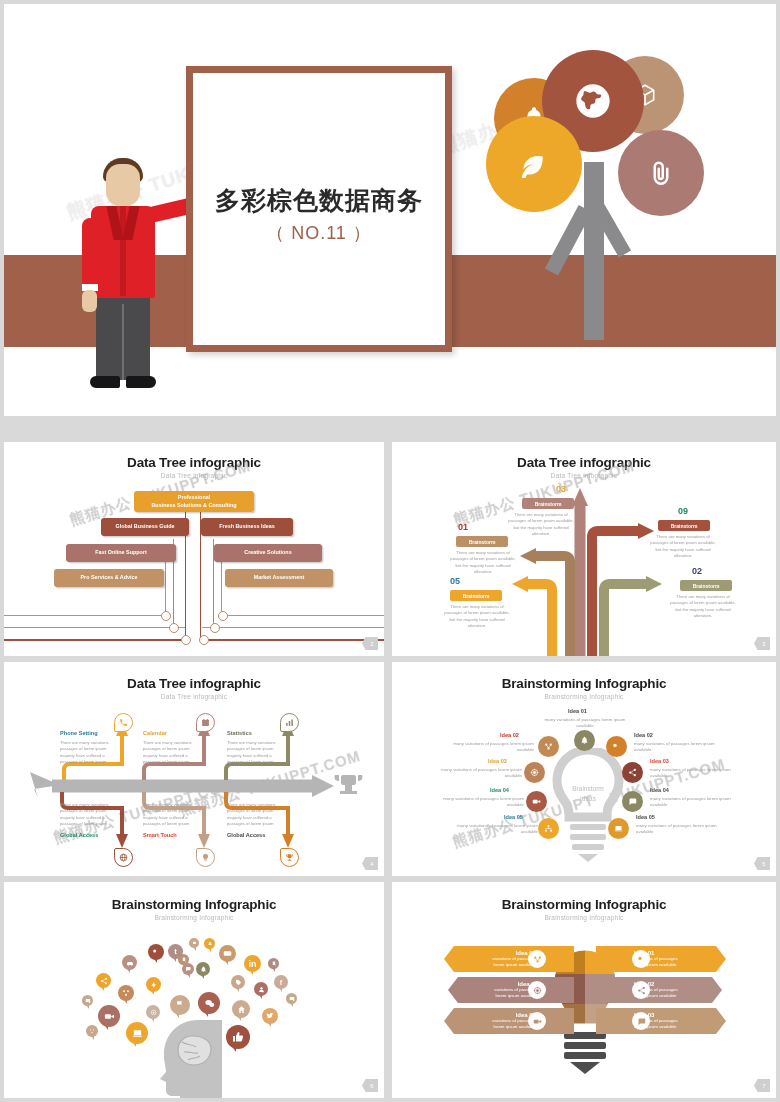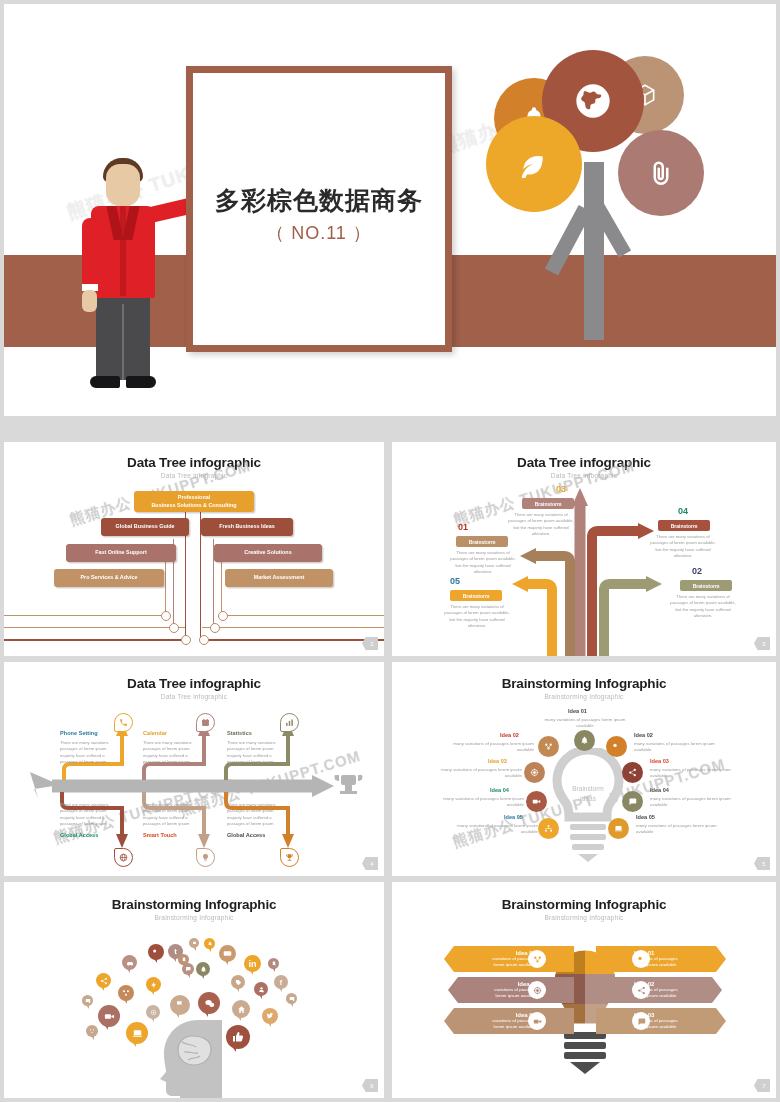--- a/index.html
+++ b/index.html
@@ -234,21 +234,21 @@
     <div class="body-txt" style="left:116px;top:70px;width:66px;">There are many variations of passages of lorem ipsum available, but the majority have suffered alteration.</div>
 
     <div class="num-lbl" style="left:66px;top:80px;color:#b5341f;">01</div>
     <div class="bs-chip" style="left:64px;top:94px;width:52px;height:11px;background:#bb9067;">Brainstorm</div>
     <div class="body-txt" style="left:58px;top:108px;width:66px;">There are many variations of passages of lorem ipsum available, but the majority have suffered alteration.</div>
 
     <div class="num-lbl" style="left:58px;top:134px;color:#2b7a9e;">05</div>
     <div class="bs-chip" style="left:58px;top:148px;width:52px;height:11px;background:#eda52c;">Brainstorm</div>
     <div class="body-txt" style="left:52px;top:162px;width:66px;">There are many variations of passages of lorem ipsum available, but the majority have suffered alteration.</div>
 
-    <div class="num-lbl" style="left:286px;top:64px;color:#1e8a6b;">04</div>
+    <div class="num-lbl" style="left:286px;top:64px;color:#1e8a6b;">09</div>
     <div class="bs-chip" style="left:266px;top:78px;width:52px;height:11px;background:#a6513d;">Brainstorm</div>
     <div class="body-txt" style="left:258px;top:92px;width:66px;">There are many variations of passages of lorem ipsum available, but the majority have suffered alteration.</div>
 
     <div class="num-lbl" style="left:300px;top:124px;color:#3c3f66;">02</div>
     <div class="bs-chip" style="left:288px;top:138px;width:52px;height:11px;background:#9c9b73;">Brainstorm</div>
     <div class="body-txt" style="left:278px;top:152px;width:66px;">There are many variations of passages of lorem ipsum available, but the majority have suffered alteration.</div>
 
     <div class="pagetag">3</div>
   </div>
 

